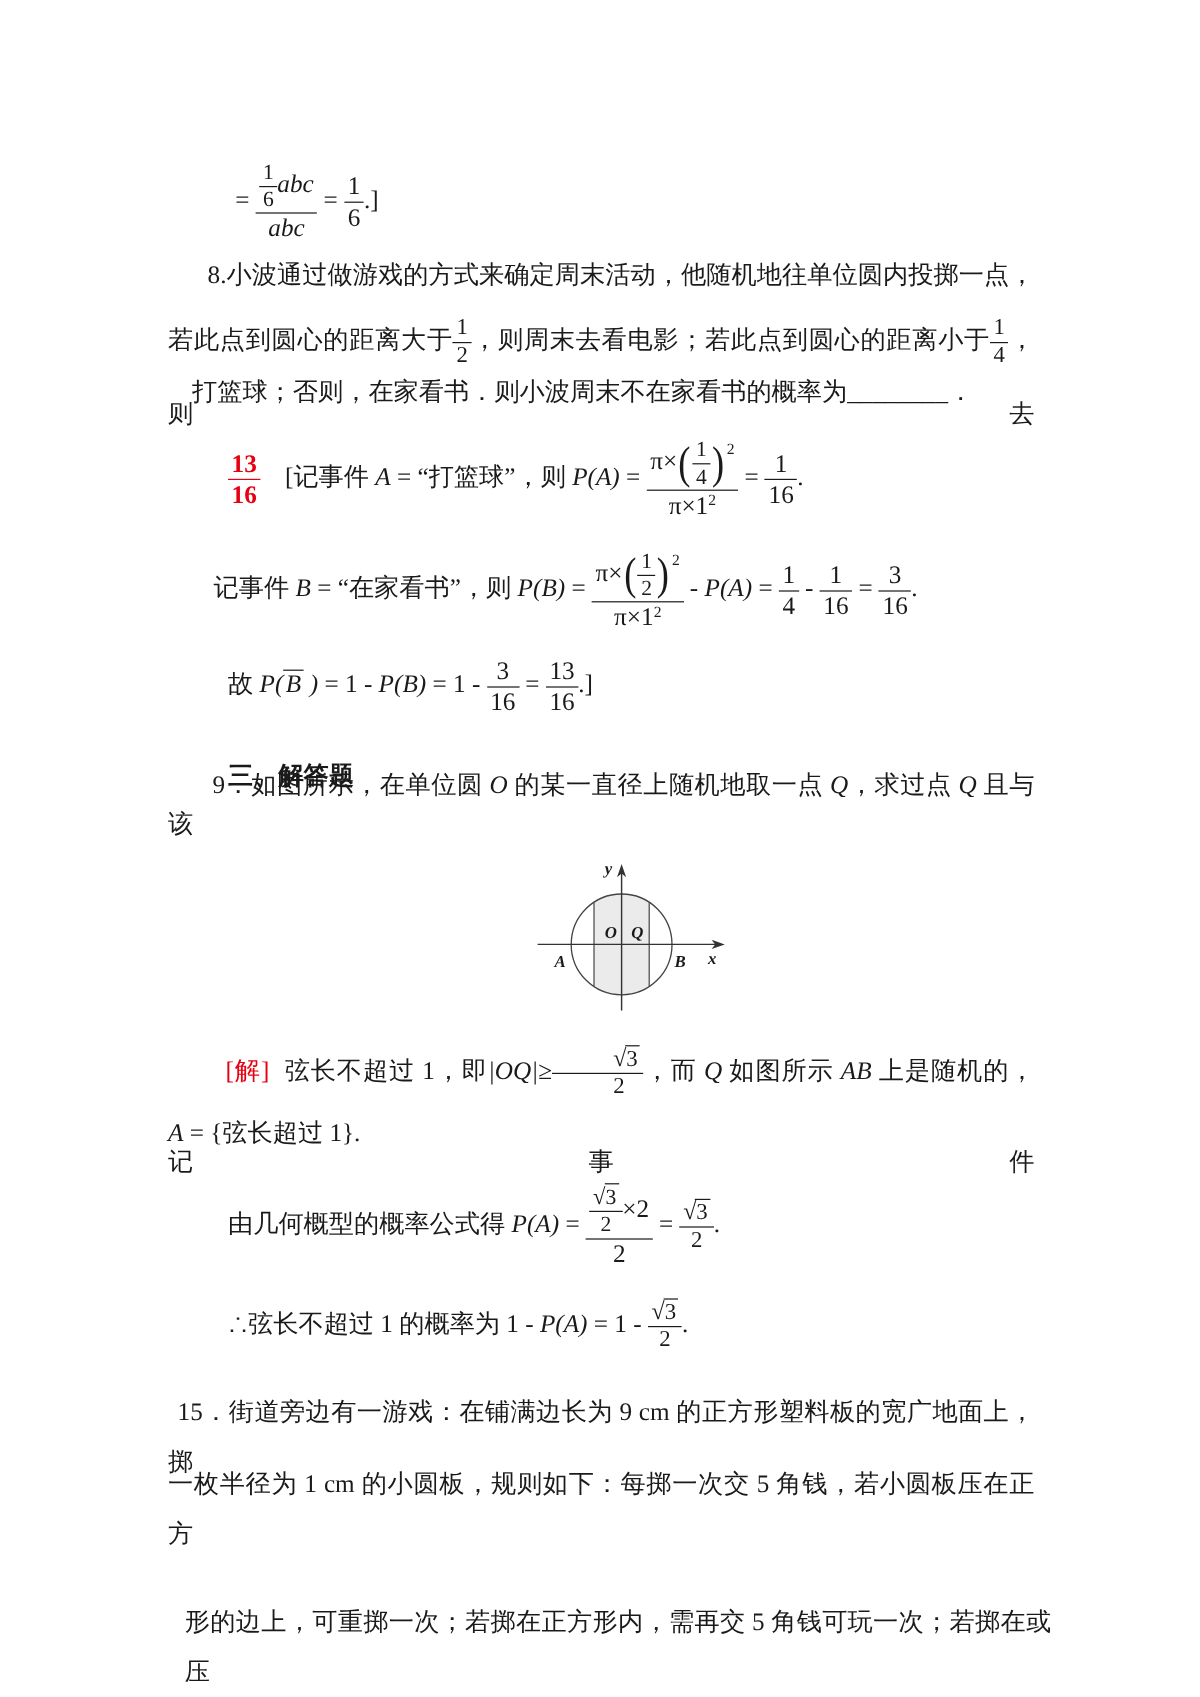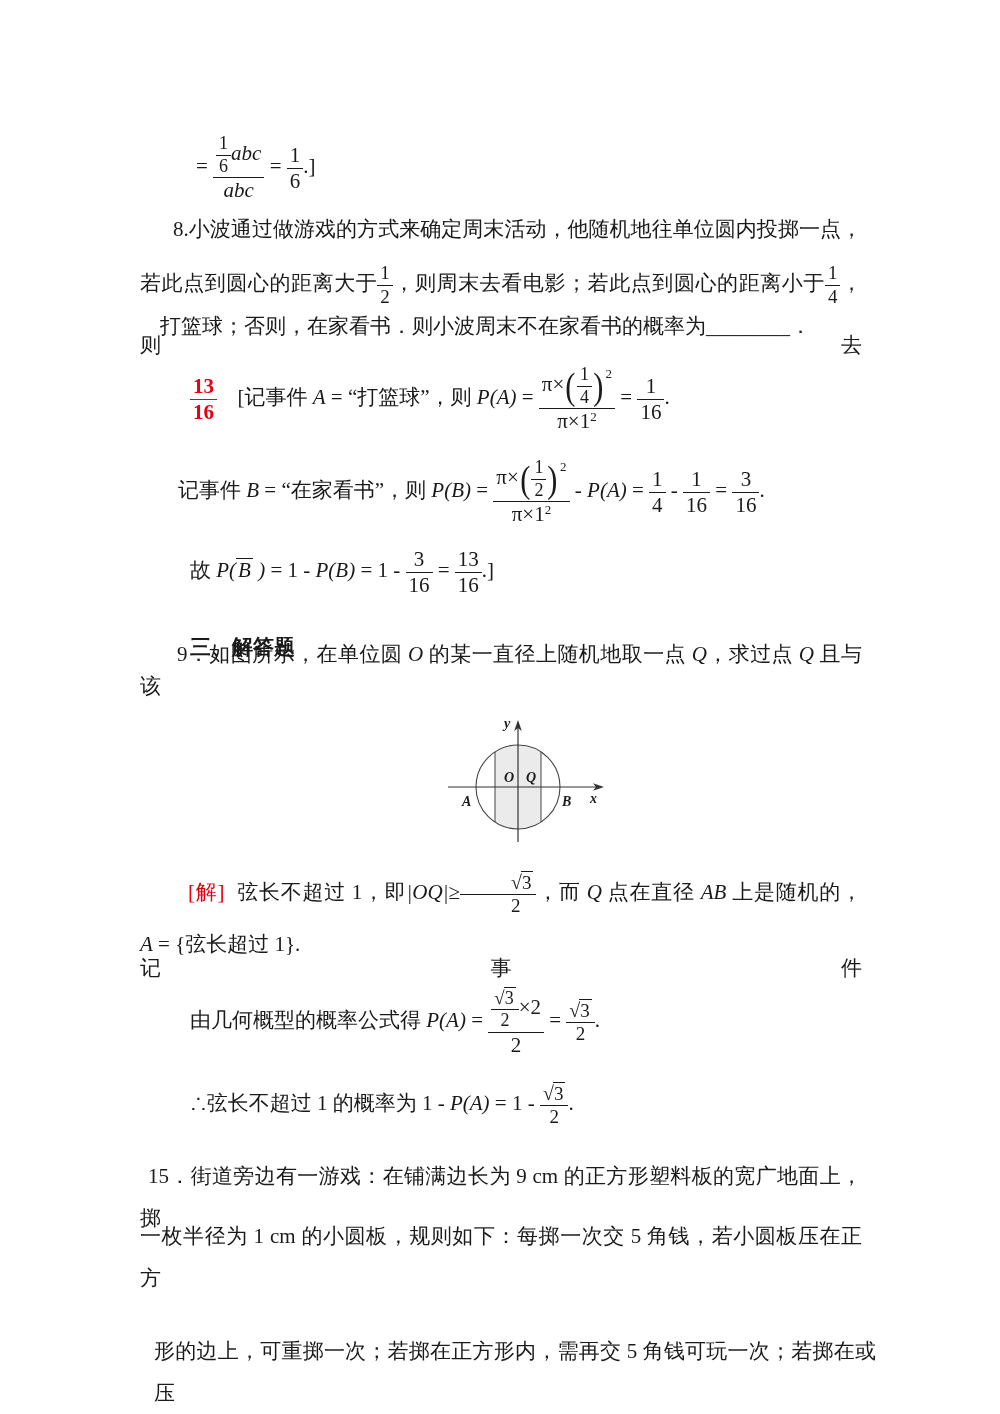--- a/index.html
+++ b/index.html
@@ -86,21 +86,21 @@
     <polygon points="80,10 76.2,21 80,18 83.8,21" fill="#333"></polygon>
     <text class="dax" x="66" y="18">y</text>
     <text class="dax" x="152" y="93">x</text>
     <text class="dlbl" x="66" y="72">O</text>
     <text class="dlbl" x="88" y="72">Q</text>
     <text class="dlbl" x="24" y="96">A</text>
     <text class="dlbl" x="124" y="96">B</text>
   </svg>
 
   <div class="abs jline" style="top:854px;left:140px;width:722px;line-height:76px;text-indent:48px;">
-    <span class="redtag">[解]</span><span style="display:inline-block;width:12px;"></span><span>弦长不超过 1，即</span><i class="mv">|OQ|</i><span>≥</span><span class="frac f19"><span class="num"><span class="sqs">√</span><span class="rad">3</span></span><span class="den">2</span></span><span>，而 </span><i class="mv">Q</i><span> 点在直径 </span><i class="mv">AB</i><span> 上是随机的，记事件</span>
+    <span class="redtag">[解]</span><span style="display:inline-block;width:12px;"></span><span>弦长不超过 1，即</span><i class="mv">|OQ|</i><span>≥</span><span class="frac f19"><span class="num"><span class="sqs">√</span><span class="rad">3</span></span><span class="den">2</span></span><span>，而 </span><i class="mv">Q</i><span> 如图所示 </span><i class="mv">AB</i><span> 上是随机的，记事件</span>
   </div>
 
   <div class="abs" style="top:928px;left:140px;line-height:32px;">
     <i class="mv">A</i><span> = {弦长超过 1}.</span>
   </div>
 
   <div class="abs nowrap" style="top:970px;left:190px;line-height:100px;">
     <span>由几何概型的概率公式得 </span><i class="mv">P(A)</i><span> = </span><span class="frac"><span class="num"><span class="frac f18"><span class="num"><span class="sqs">√</span><span class="rad">3</span></span><span class="den">2</span></span><span>×2</span></span><span class="den">2</span></span><span> = </span><span class="frac f19"><span class="num"><span class="sqs">√</span><span class="rad">3</span></span><span class="den">2</span></span><span>.</span>
   </div>
 

